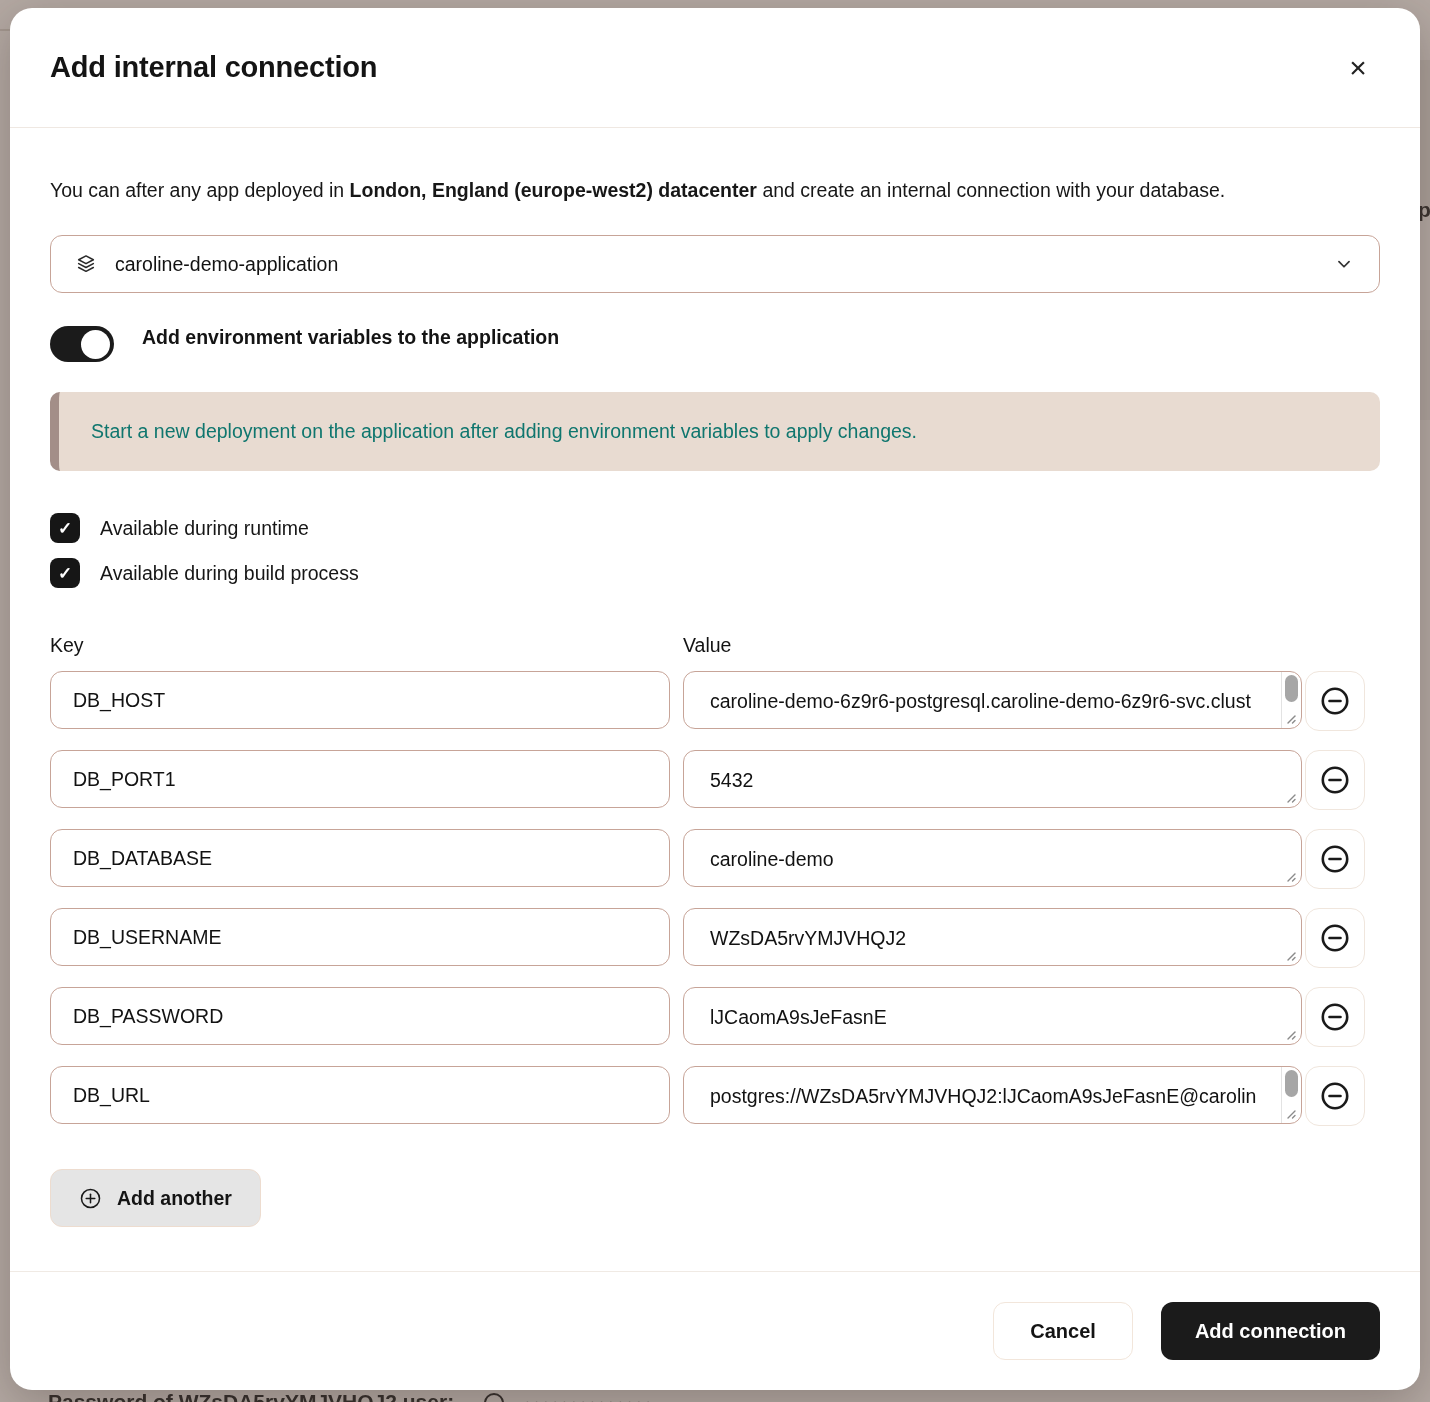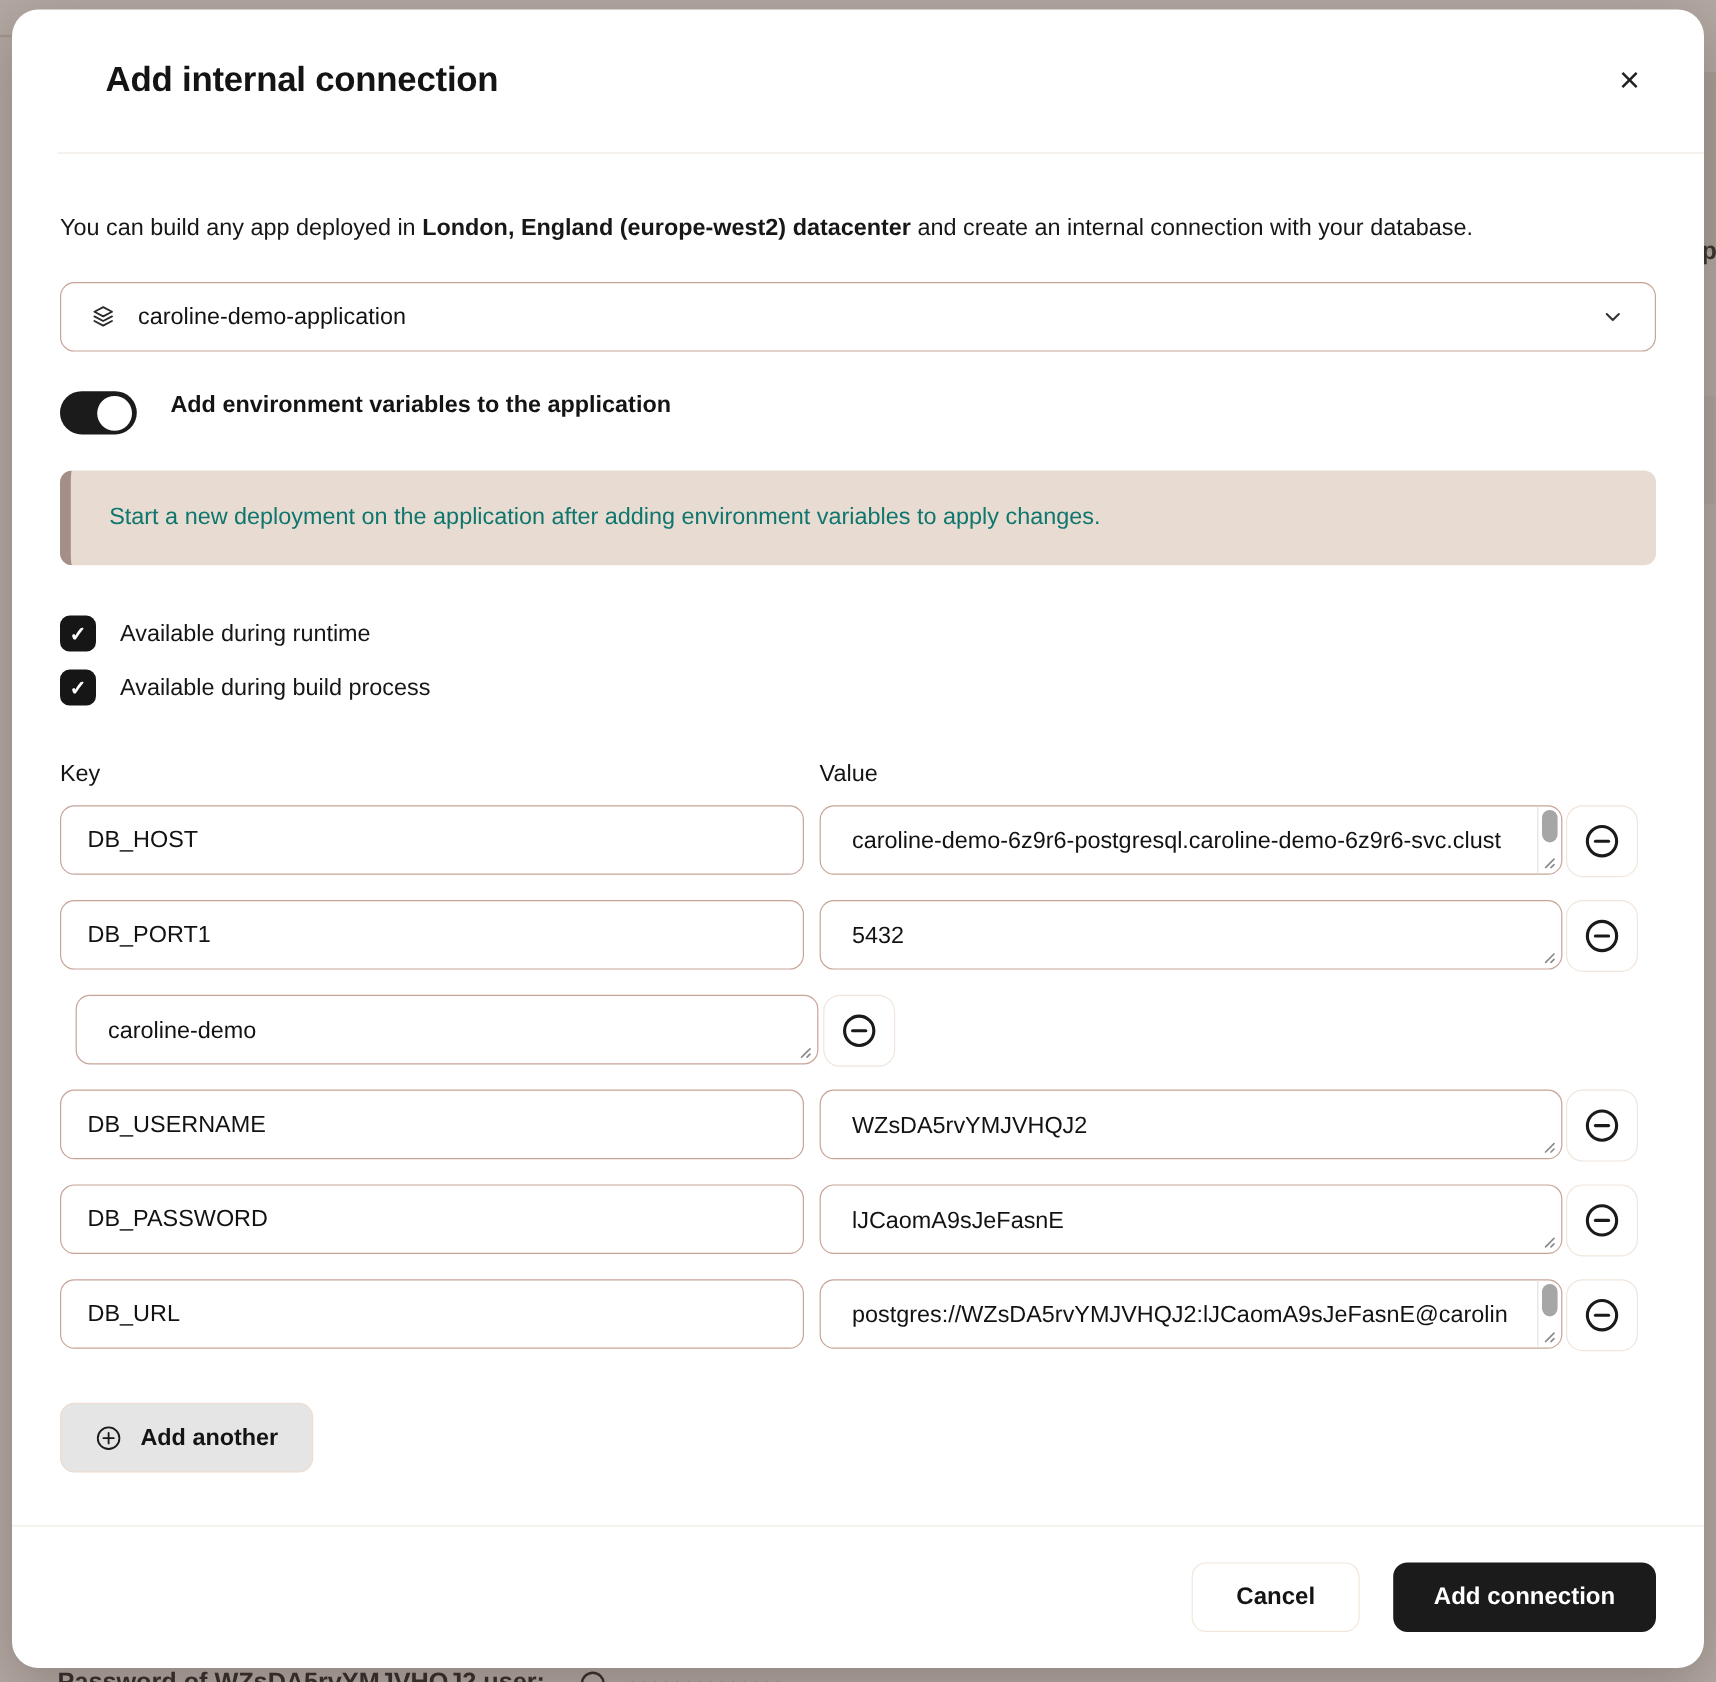--- a/index.html
+++ b/index.html
@@ -37,21 +37,20 @@
     position:absolute; left:10px; top:8px; width:1410px; height:1382px;
     background:#ffffff; border-radius:22px;
     box-shadow:0 12px 48px rgba(40,30,25,.28);
     display:flex; flex-direction:column; overflow:hidden;
   }
   .modal-header {
     height:120px; flex:0 0 auto;
     display:flex; align-items:center; justify-content:space-between;
     padding:0 40px 0 40px;
     border-bottom:1px solid #efe8e2;
-    margin-left:38px;
   }
   .modal-title { font-size:29px; font-weight:700; color:#141414; letter-spacing:-.2px; }
   .close-btn {
     width:44px; height:44px; border:none; background:transparent; cursor:pointer;
     font-size:30px; line-height:44px; color:#222; font-weight:400;
   }
   .modal-body { flex:1 1 auto; padding:44px 40px 0 40px; overflow:hidden; }
 
   .description { font-size:19.5px; line-height:37px; color:#171717; max-width:1300px; }
   .description b { font-weight:700; }
@@ -166,21 +165,21 @@
 
   <div class="modal-header">
     <div class="modal-title">Add internal connection</div>
     <button class="close-btn">
       <span>×</span>
     </button>
   </div>
 
   <div class="modal-body">
 
-    <div class="description"><span>You can build any app deployed in </span><b>London, England (europe-west2) datacenter</b><span> and create an internal connection with your database.</span></div>
+    <div class="description"><span>You can after any app deployed in </span><b>London, England (europe-west2) datacenter</b><span> and create an internal connection with your database.</span></div>
 
     <div class="app-select">
       <span>
         <svg width="22" height="22" viewBox="0 0 24 24" fill="none" stroke="#2a2a2a" stroke-width="1.7" stroke-linejoin="round" stroke-linecap="round">
           <path d="M12 3.2 L20 7.4 L12 11.6 L4 7.4 Z"></path>
           <path d="M4 11.6 L12 15.8 L20 11.6"></path>
           <path d="M4 15.8 L12 20 L20 15.8"></path>
         </svg>
       </span>
       <span>caroline-demo-application</span>
@@ -258,20 +257,21 @@
           <span>
             <svg width="32" height="32" viewBox="0 0 32 32" fill="none" stroke="#1a1a1a" stroke-width="2.6" stroke-linecap="round">
               <circle cx="16" cy="16" r="12.2"></circle>
               <path d="M10.5 16 L21.5 16"></path>
             </svg>
           </span>
         </button>
       </div>
 
       <div class="env-row">
+        <input class="key-input" type="text" value="DB_DATABASE" style="">
         <div class="val-box">
           <div class="val-text">caroline-demo</div>
 
           <span class="resize-handle">
             <svg width="11" height="11" viewBox="0 0 11 11" fill="none" stroke="#8b8b8b" stroke-width="1.4" stroke-linecap="round">
               <path d="M10 3 L3 10"></path>
                 <path d="M10 7.5 L7.5 10"></path>
             </svg>
           </span>
         </div>

